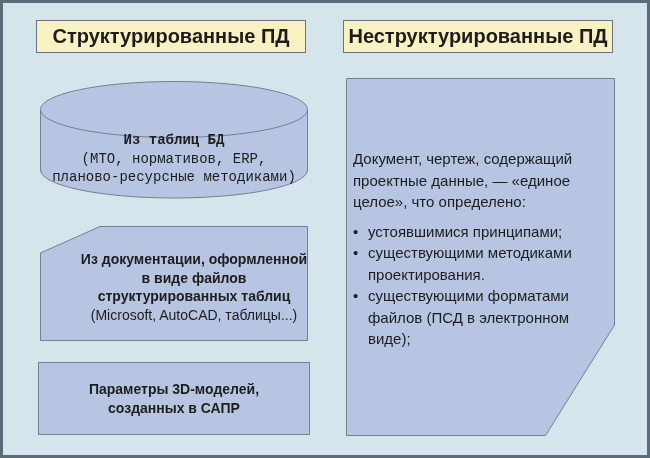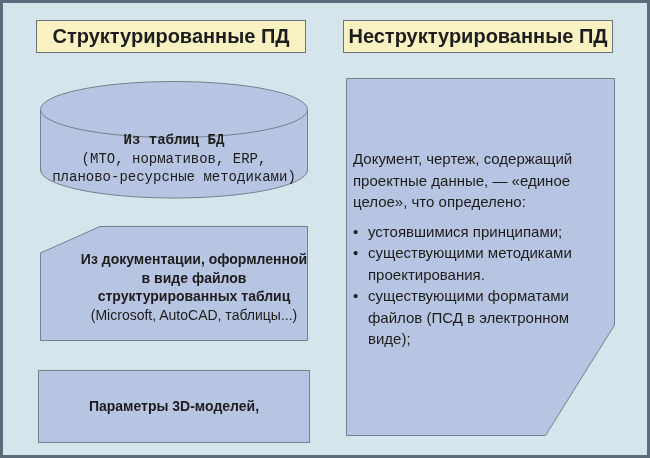--- a/index.html
+++ b/index.html
@@ -56,21 +56,20 @@
 
   #rect3 {
     position: absolute; left: 35px; top: 359px;
     box-sizing: border-box; width: 272px; height: 73px;
     background: var(--shape_fill);
     border: 1px solid var(--shape_border);
     display: flex; flex-direction: column;
     align-items: center; justify-content: center;
     font-size: 14px; font-weight: bold; line-height: 18.5px;
     text-align: center;
-    margin-top: 8px;
   }
 
   #doc-shape-wrap { left: 343px; top: 75px; width: 269px; height: 358px; }
   #doc-text {
     position: absolute; left: 7px; top: 70px; width: 253px;
     font-size: 15px; line-height: 21.5px;
   }
   #doc-intro { margin: 0 0 8px 0; }
   #doc-bullets {
     list-style: none;
@@ -118,20 +117,21 @@
     <div id="pentagon-text">
       <span class="bold-line">Из документации, оформленной</span>
       <span class="bold-line">в виде файлов</span>
       <span class="bold-line">структурированных таблиц</span>
       <span class="plain-line">(Microsoft, AutoCAD, таблицы...)</span>
     </div>
   </div>
 
   <div id="rect3">
     <span>Параметры 3D-моделей,</span>
+    <span>созданных в САПР</span>
   </div>
 
   <div id="doc-shape-wrap" class="shape-wrap">
     <svg class="shape-svg" width="269" height="358" viewBox="0 0 269 358">
       <polygon points="0.5,0.5 268.5,0.5 268.5,247 199.5,357.5 0.5,357.5"></polygon>
     </svg>
     <div id="doc-text">
       <p id="doc-intro">Документ, чертеж, содержащий проектные данные, — «единое целое», что определено:</p>
       <ul id="doc-bullets">
         <li>устоявшимися принципами;</li>

